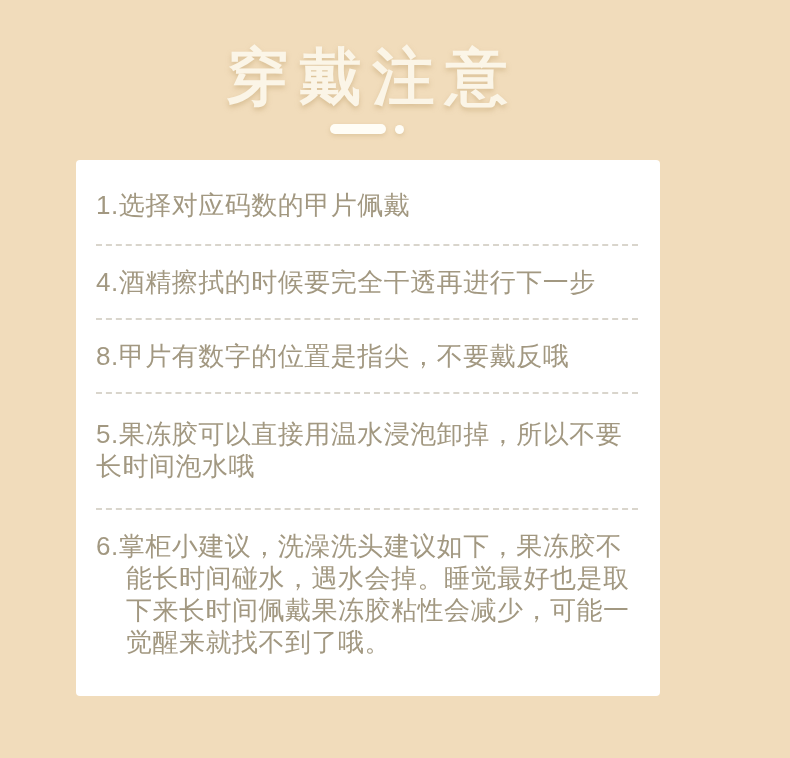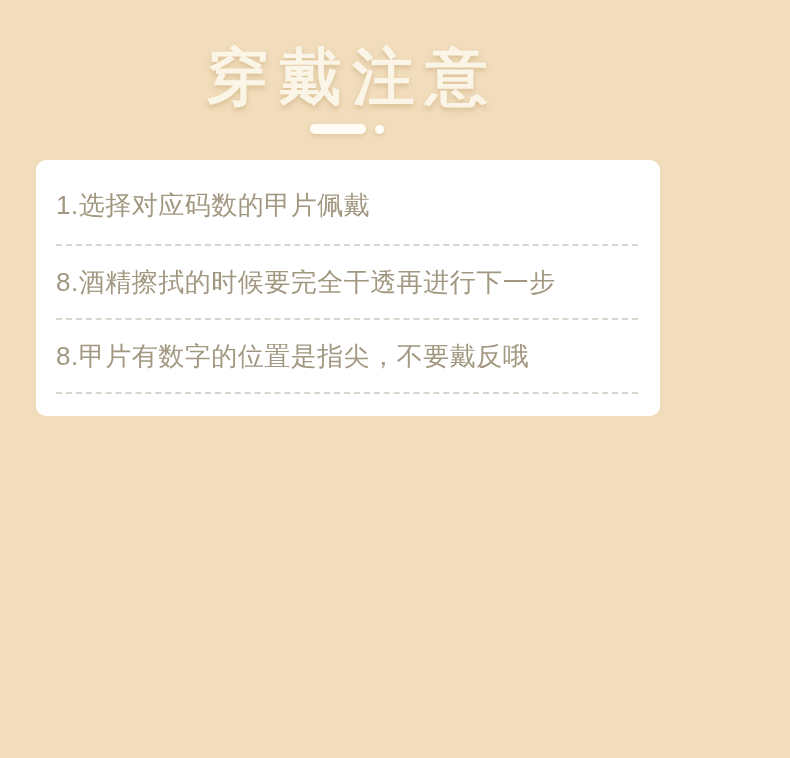--- a/index.html
+++ b/index.html
@@ -10,21 +10,21 @@
     --dash:#D9D5CC;
   }
   *{margin:0;padding:0;box-sizing:border-box;}
   html,body{width:790px;}
   body{
     width:790px;height:758px;
     background:var(--bg);
     font-family:"Liberation Sans","DejaVu Sans",sans-serif;
     overflow:hidden;
   }
-  .page{width:694px;height:758px;position:relative;}
+  .page{width:694px;height:758px;position:relative;padding-left:40px;}
   .page-title{
     padding-top:44px;
     text-align:center;
     font-size:62px;
     font-weight:700;
     color:var(--title);
     letter-spacing:11px;
     text-indent:11px; 
     text-shadow:0 3px 5px rgba(198,169,120,0.55);
     line-height:1.05;
@@ -44,21 +44,21 @@
   }
   .divider-dot{
     width:9px;height:9px;
     background:#FFFDF6;
     border-radius:50%;
     box-shadow:0 2px 4px rgba(198,169,120,0.4);
   }
   .notes-card{
     margin:26px 34px 0 36px;
     background:var(--card-bg);
-    border-radius:10px;
+    border-radius:4px;
     padding:6px 22px 22px 20px;
   }
   .note-row{
     font-size:26px;
     color:var(--text);
     letter-spacing:0.5px;
     line-height:32px;
     padding:20px 0;
     border-bottom:2px dashed var(--dash);
   }
@@ -78,17 +78,19 @@
 
   <h1 class="page-title">穿戴注意</h1>
 
   <div class="title-divider">
     <span class="divider-bar"></span>
     <span class="divider-dot"></span>
   </div>
 
   <section class="notes-card">
     <div class="note-row row-1">1.选择对应码数的甲片佩戴</div>
-    <div class="note-row row-2">8.酒精擦拭的时候要完全干透再进行下一步</div>
+    <div class="note-row row-2">4.酒精擦拭的时候要完全干透再进行下一步</div>
     <div class="note-row row-3">8.甲片有数字的位置是指尖，不要戴反哦</div>
+    <div class="note-row row-5">5.果冻胶可以直接用温水浸泡卸掉，所以不要长时间泡水哦</div>
+    <div class="note-row row-6">6.掌柜小建议，洗澡洗头建议如下，果冻胶不能长时间碰水，遇水会掉。睡觉最好也是取下来长时间佩戴果冻胶粘性会减少，可能一觉醒来就找不到了哦。</div>
   </section>
 
 </div>
 
 </body></html>

